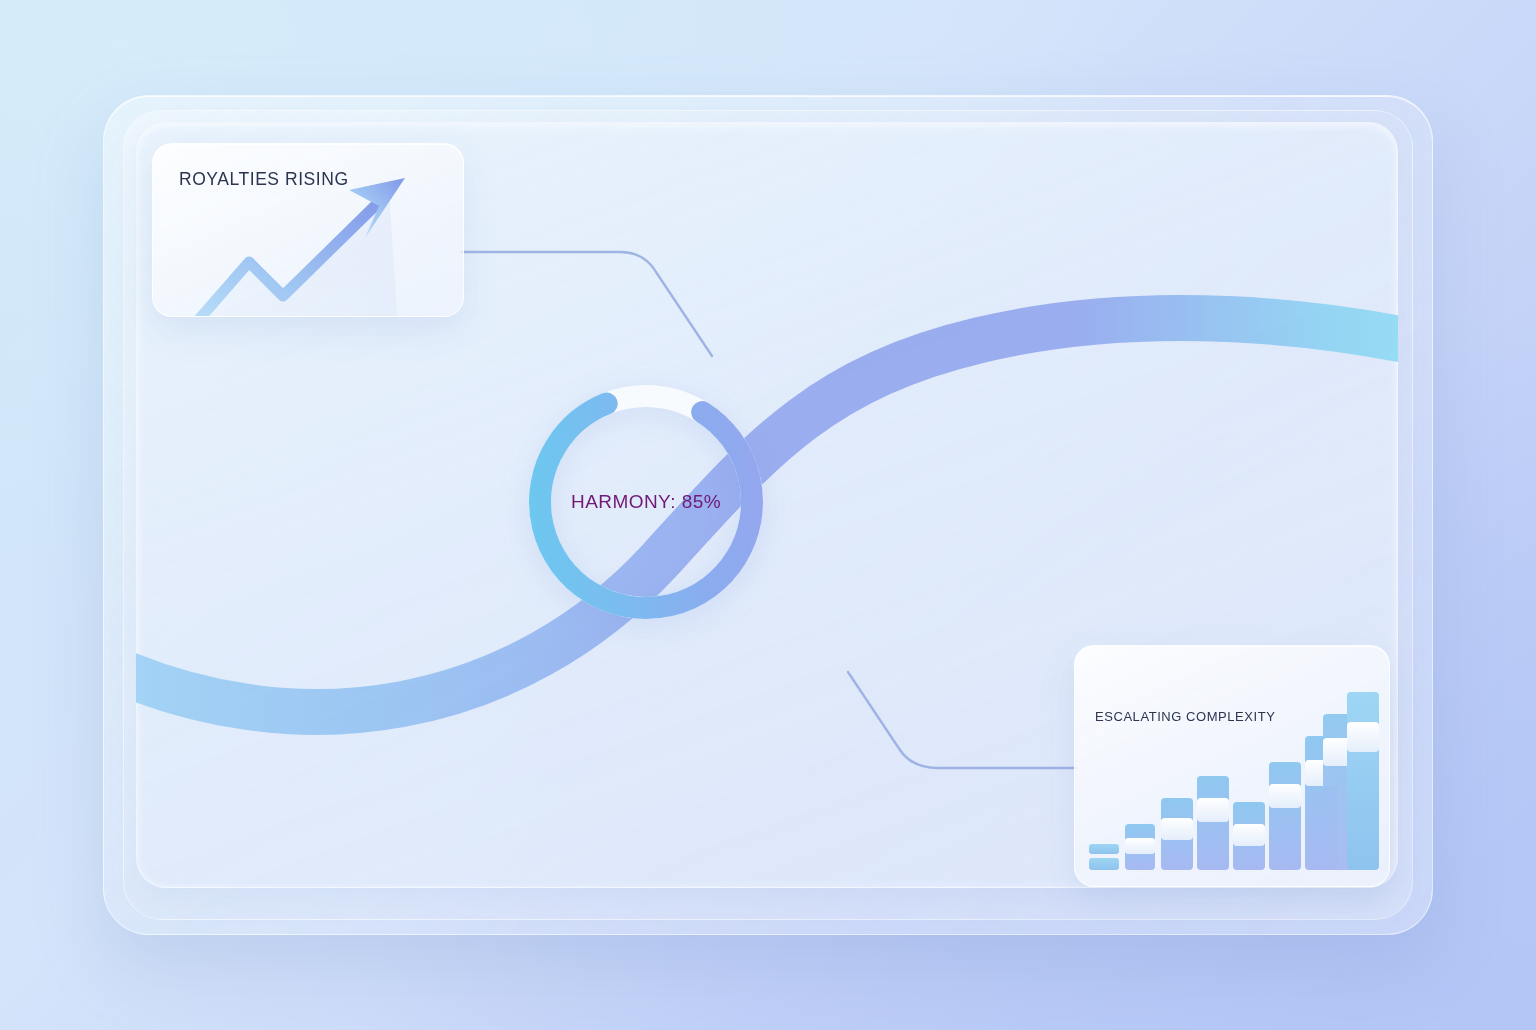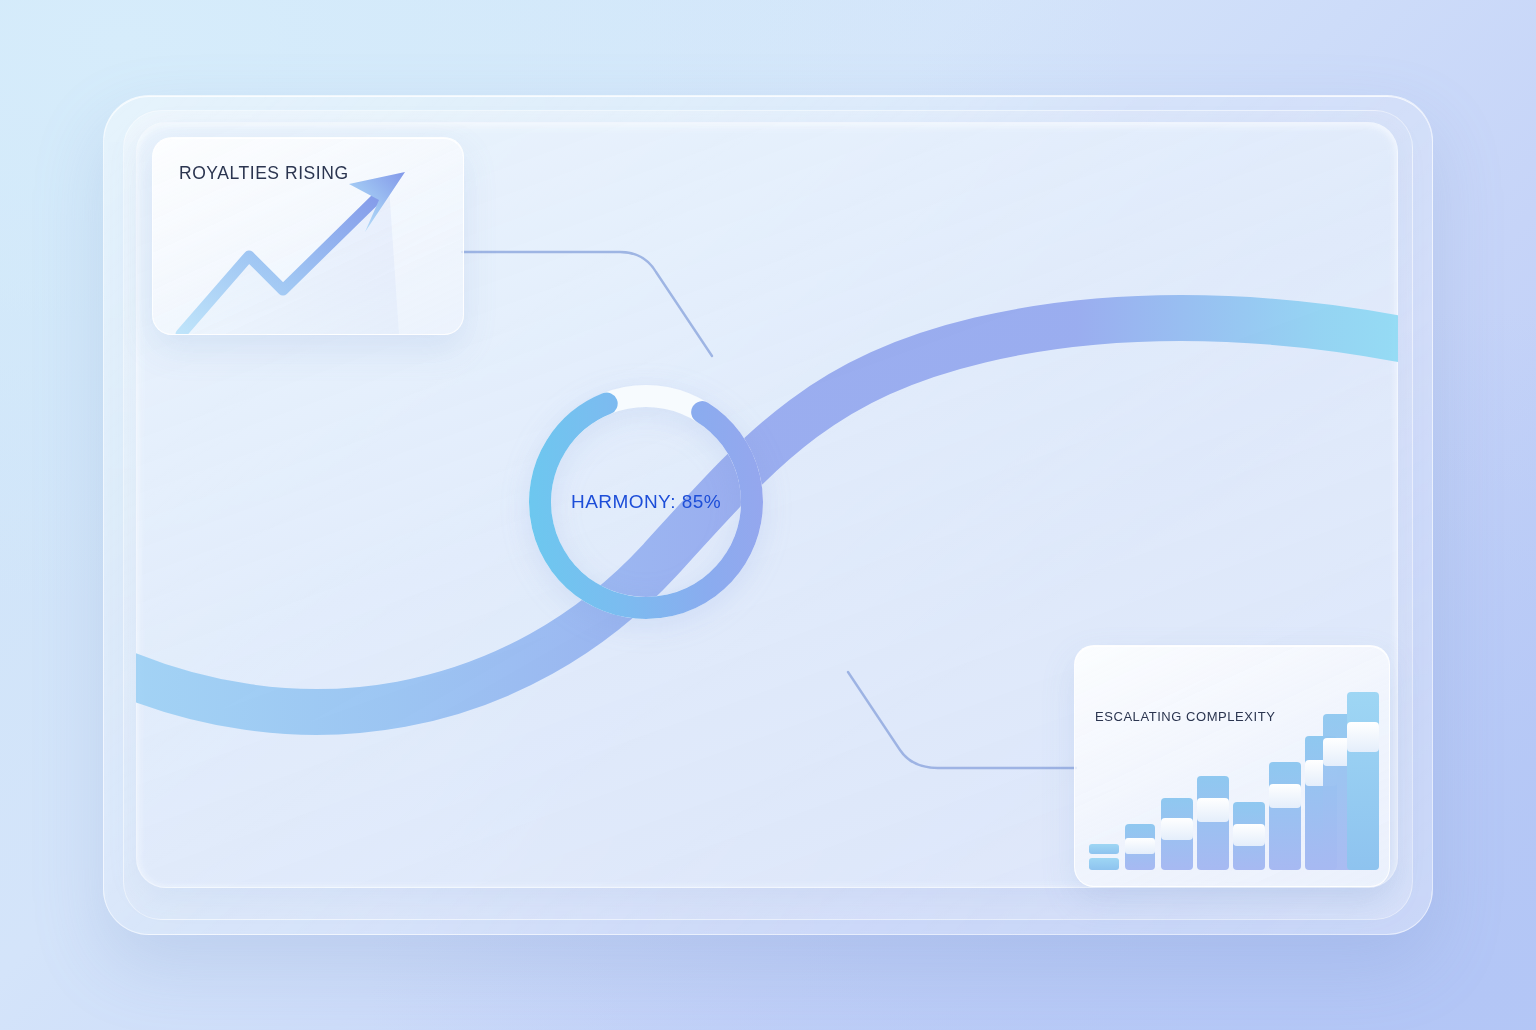--- a/index.html
+++ b/index.html
@@ -42,35 +42,35 @@
   .svg-layer{ position:absolute; inset:0; width:1536px; height:1030px; pointer-events:none; }
 
   
   .card{
     position:absolute; border-radius:20px;
     background:linear-gradient(155deg, rgba(255,255,255,.88) 0%, rgba(246,249,254,.72) 55%, rgba(238,243,253,.80) 100%);
     border:1px solid rgba(255,255,255,.82);
     box-shadow:0 14px 34px rgba(120,148,205,.16), inset 0 1px 0 rgba(255,255,255,.95);
     overflow:hidden;
   }
-  .card-royalties{ left:152px; top:137px; width:312px; height:198px; }
+  .card-royalties{ left:152px; top:143px; width:312px; height:174px; }
   .card-complexity{ left:1074px; top:645px; width:316px; height:242px; }
   .card-title{
     position:absolute; left:26px; top:25px;
     font-size:17.5px; letter-spacing:.55px; color:#2b3550; white-space:nowrap;
   }
   .card-complexity .card-title{ left:20px; top:27px; font-size:13px;margin-top:36px; }
 
   
   .ring-wrap{ position:absolute; }
   .ring-harmony{ left:516px; top:372px; width:260px; height:260px; }
   .ring-balance{ left:772px; top:373px; width:250px; height:250px; }
   .ring-label{
     position:absolute; left:0; right:0; top:50%; transform:translateY(-50%);
-    text-align:center; font-size:19px; letter-spacing:.45px; color:#1d4ed8;
+    text-align:center; font-size:19px; letter-spacing:.45px; color:#701a75;
   }
   .ring-svg{ position:absolute; inset:0; width:100%; height:100%; filter:drop-shadow(0 6px 14px rgba(120,150,210,.18)); }
 </style>
 </head>
 <body>
 
 <div id="stage">
 
   <div class="outer-frame"></div>
   <div class="mid-frame"></div>

